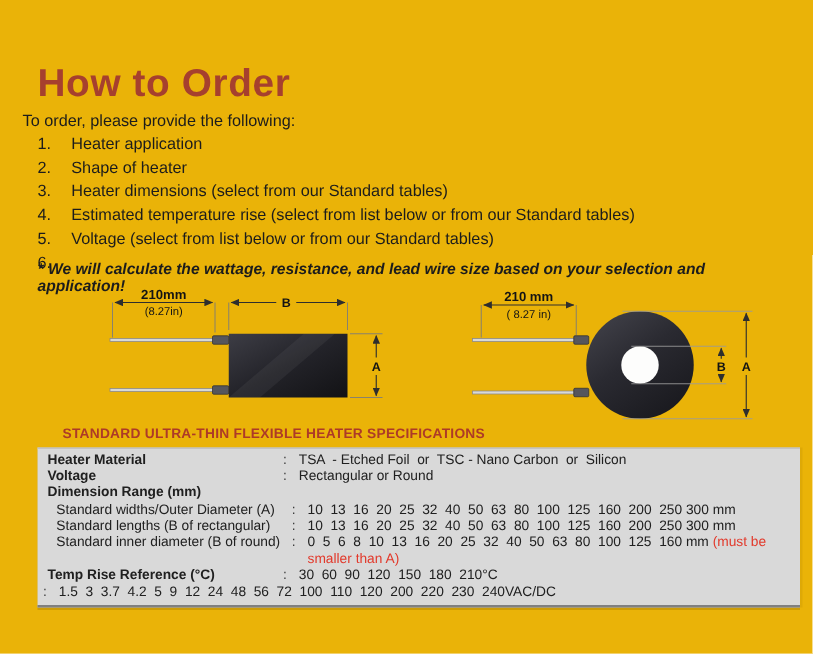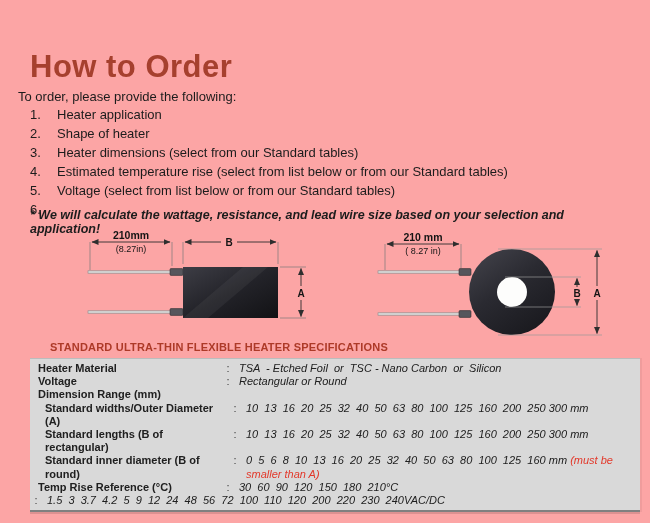--- a/index.html
+++ b/index.html
@@ -1,18 +1,18 @@
 <!DOCTYPE html>
 <html><head>
 <meta charset="utf-8">
 <style>
   html,body { margin:0; padding:0; background:#ffffff; }
   .page {
     position:relative; width:650px; height:523px;
-    background:#fca5a5; overflow:hidden;
+    background:#eab308; overflow:hidden;
     font-family:"Liberation Sans", sans-serif; color:#1c1c1c;
   }
   .title {
     position:absolute; left:30px; top:49px;
     font-size:31px; font-weight:bold; color:#a6402e; letter-spacing:0.5px;
   }
   .intro { position:absolute; left:18px; top:89px; font-size:13px; }
   .steps { position:absolute; left:30px; top:107px; width:600px; }
   .step  { display:flex; height:19px; font-size:13px; align-items:flex-start; }
   .step .num { width:27px; flex:none; }
@@ -28,24 +28,24 @@
   }
   .spec-table {
     position:absolute; left:30px; top:358px; width:610px;
     background:#d9d9d9; box-sizing:border-box;
     border-top:1px solid #bcbcbc; border-bottom:2px solid #808080;
     box-shadow:0 2px 0 rgba(0,0,0,0.12), 2px 0 0 rgba(0,0,0,0.05);
     padding:3px 0 3px 0;
   }
   .srow { display:flex; font-size:11px; line-height:13.2px; }
   .srow .lbl { width:184px; padding-left:8px; flex:none; color:#202020; }
-  .srow.sub .lbl { padding-left:15px; font-weight:bold; }
+  .srow.sub .lbl { padding-left:15px; font-weight:normal; }
   .srow.bold .lbl { font-weight:bold; }
   .srow .col { width:12px; flex:none; text-align:center; color:#3c3c3c; }
-  .srow .val { flex:1; white-space:pre-wrap; padding-left:5px; color:#202020;font-style:italic; }
+  .srow .val { flex:1; white-space:pre-wrap; padding-left:5px; color:#202020; }
   .warn { color:#e2392b; }
 </style>
 </head>
 <body>
 
 <div class="page">
 
   <div class="title">How to Order</div>
   <div class="intro">To order, please provide the following:</div>
 

